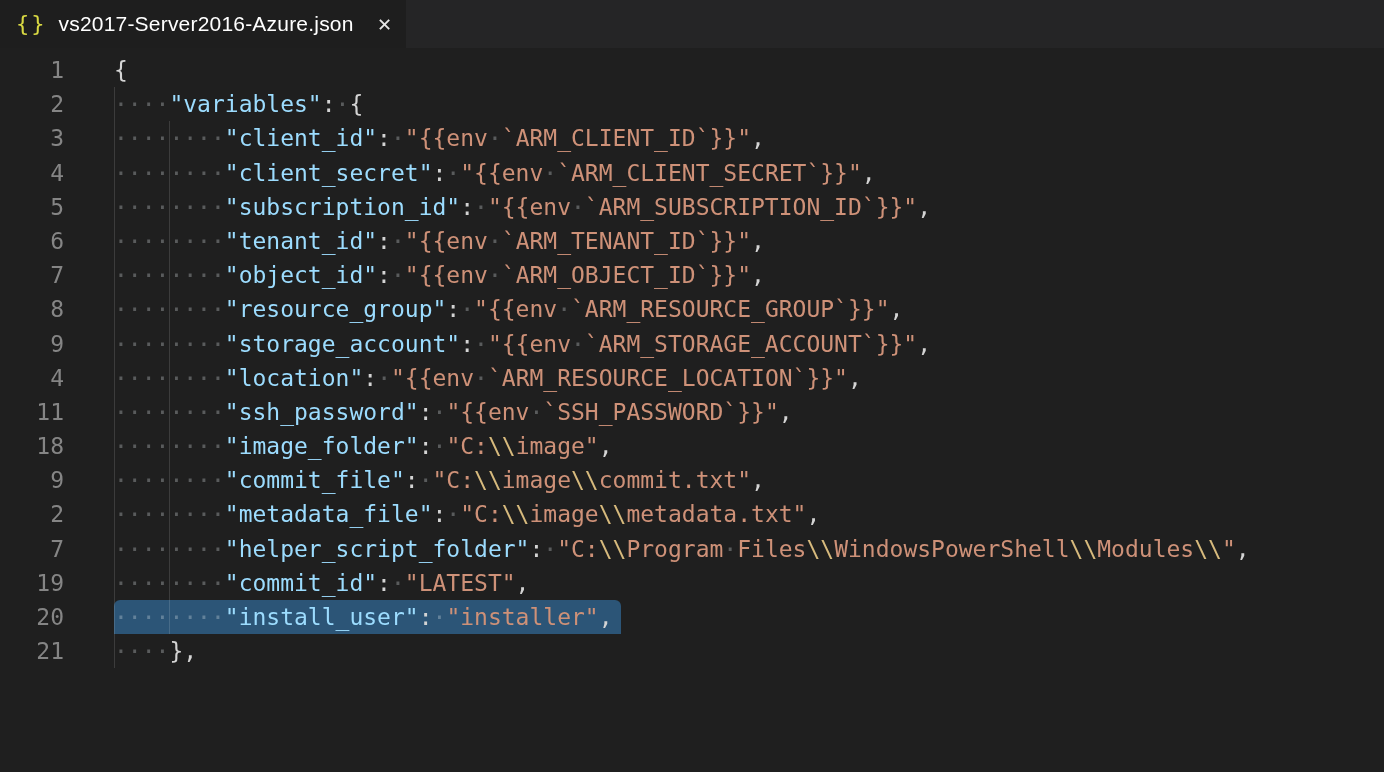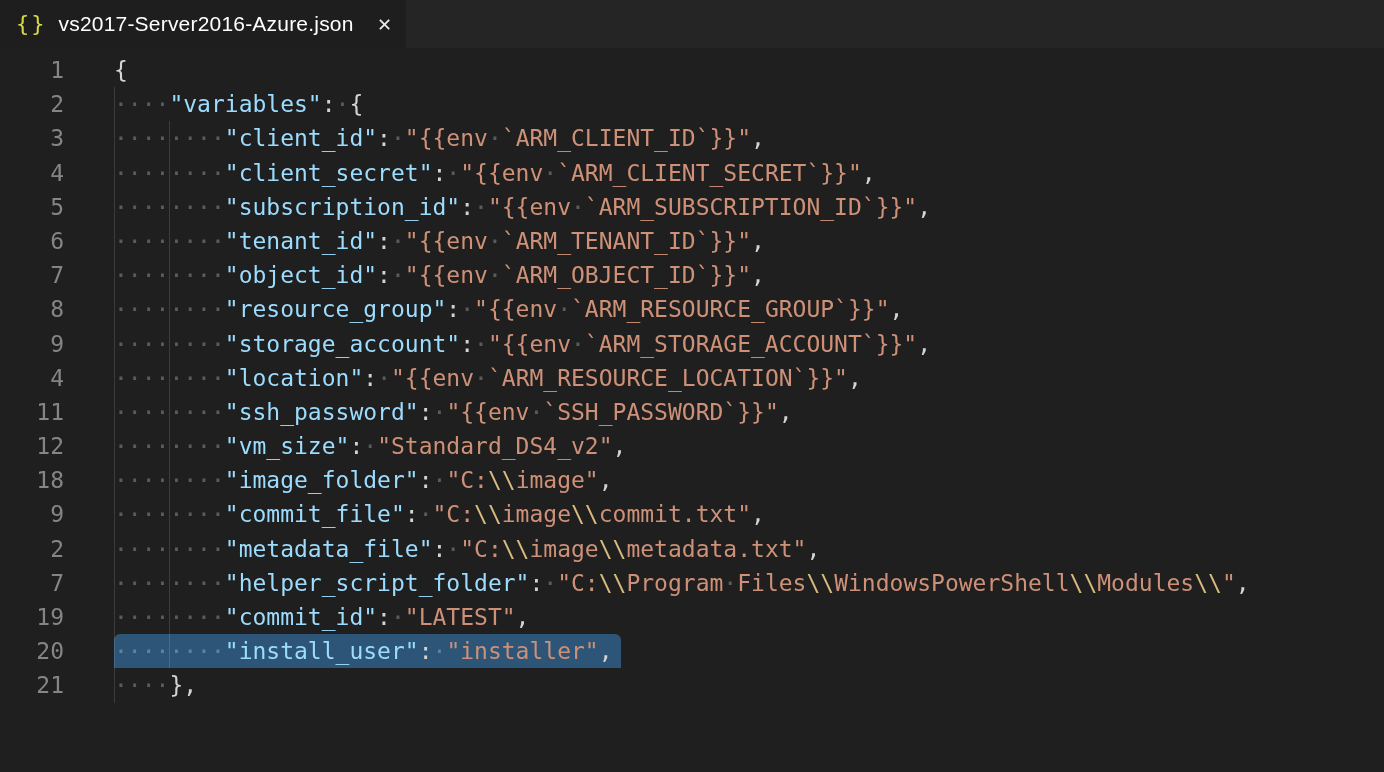--- a/index.html
+++ b/index.html
@@ -99,24 +99,20 @@
       </div>
       <div class="line">
         <div class="ln">4</div>
         <div class="code"><i class="guide" style="left: 0ch;"></i><i class="guide" style="left: 4ch;"></i><span class="toks"><span class="tok-w">········</span><span class="tok-k">"location"</span><span class="tok-p">:</span><span class="tok-w">·</span><span class="tok-v">"{{env</span><span class="tok-w">·</span><span class="tok-v">`ARM_RESOURCE_LOCATION`}}"</span><span class="tok-p">,</span></span></div>
       </div>
       <div class="line">
         <div class="ln">11</div>
         <div class="code"><i class="guide" style="left: 0ch;"></i><i class="guide" style="left: 4ch;"></i><span class="toks"><span class="tok-w">········</span><span class="tok-k">"ssh_password"</span><span class="tok-p">:</span><span class="tok-w">·</span><span class="tok-v">"{{env</span><span class="tok-w">·</span><span class="tok-v">`SSH_PASSWORD`}}"</span><span class="tok-p">,</span></span></div>
       </div>
       <div class="line">
-        <div class="ln">12</div>
-        <div class="code"><i class="guide" style="left: 0ch;"></i><i class="guide" style="left: 4ch;"></i><span class="toks"><span class="tok-w">········</span><span class="tok-k">"vm_size"</span><span class="tok-p">:</span><span class="tok-w">·</span><span class="tok-v">"Standard_DS4_v2"</span><span class="tok-p">,</span></span></div>
-      </div>
-      <div class="line">
         <div class="ln">18</div>
         <div class="code"><i class="guide" style="left: 0ch;"></i><i class="guide" style="left: 4ch;"></i><span class="toks"><span class="tok-w">········</span><span class="tok-k">"image_folder"</span><span class="tok-p">:</span><span class="tok-w">·</span><span class="tok-v">"C:</span><span class="tok-e">\\</span><span class="tok-v">image"</span><span class="tok-p">,</span></span></div>
       </div>
       <div class="line">
         <div class="ln">9</div>
         <div class="code"><i class="guide" style="left: 0ch;"></i><i class="guide" style="left: 4ch;"></i><span class="toks"><span class="tok-w">········</span><span class="tok-k">"commit_file"</span><span class="tok-p">:</span><span class="tok-w">·</span><span class="tok-v">"C:</span><span class="tok-e">\\</span><span class="tok-v">image</span><span class="tok-e">\\</span><span class="tok-v">commit.txt"</span><span class="tok-p">,</span></span></div>
       </div>
       <div class="line">
         <div class="ln">2</div>
         <div class="code"><i class="guide" style="left: 0ch;"></i><i class="guide" style="left: 4ch;"></i><span class="toks"><span class="tok-w">········</span><span class="tok-k">"metadata_file"</span><span class="tok-p">:</span><span class="tok-w">·</span><span class="tok-v">"C:</span><span class="tok-e">\\</span><span class="tok-v">image</span><span class="tok-e">\\</span><span class="tok-v">metadata.txt"</span><span class="tok-p">,</span></span></div>

